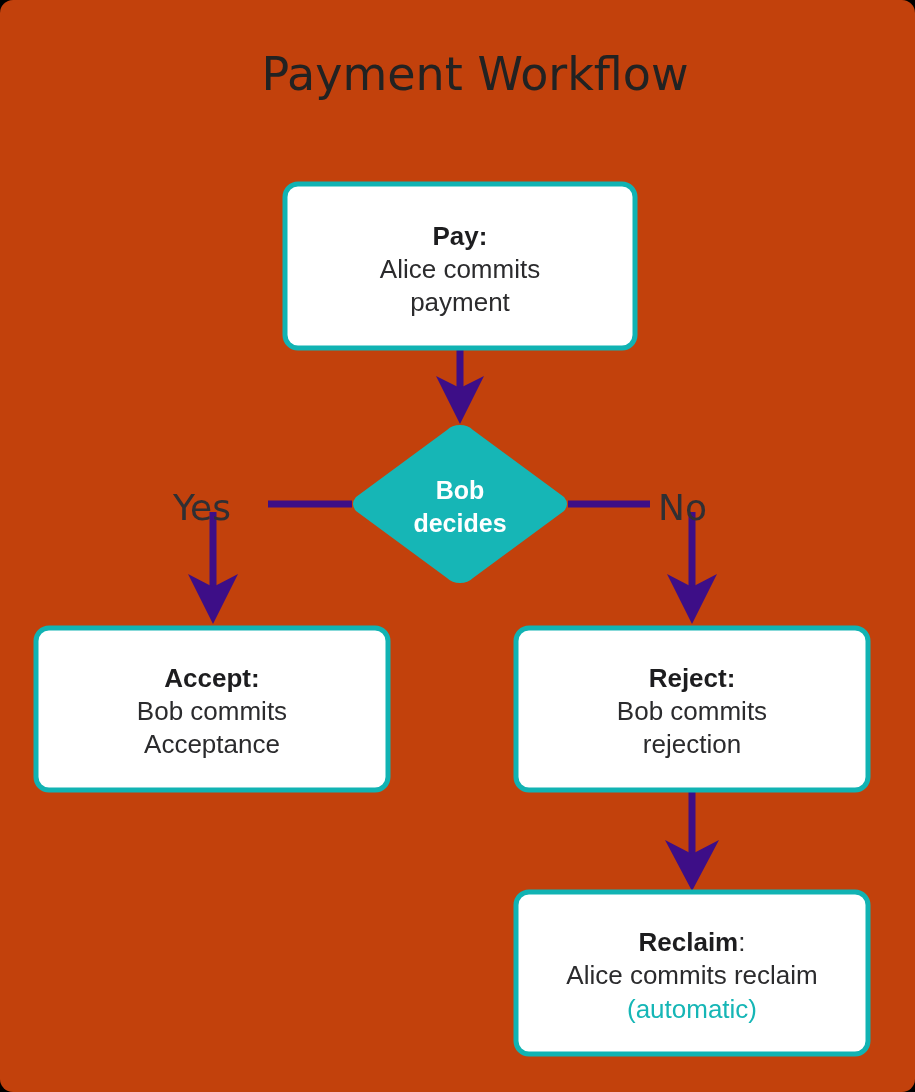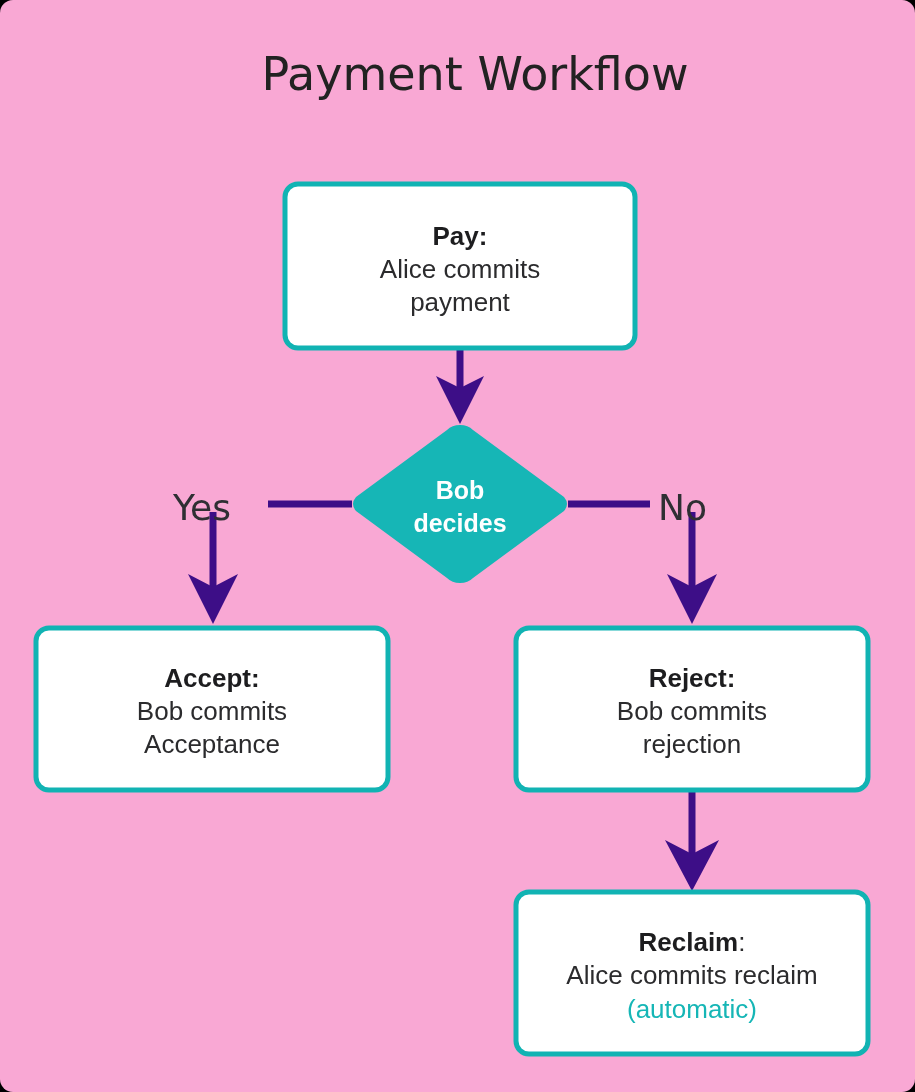--- a/index.html
+++ b/index.html
@@ -11,21 +11,21 @@
   body {
     width: 915px;
     height: 1092px;
     overflow: hidden;
     font-family: "DejaVu Sans", sans-serif;
   }
   #page {
     position: relative;
     width: 915px;
     height: 1092px;
-    background: #f9a8d4;
+    background: #c2410c;
     border-radius: 13px;
     overflow: hidden;
   }
   #chart-svg {
     display: block;
     width: 915px;
     height: 1092px;
   }
   .diagram-title {
     font-family: "DejaVu Sans", sans-serif;

